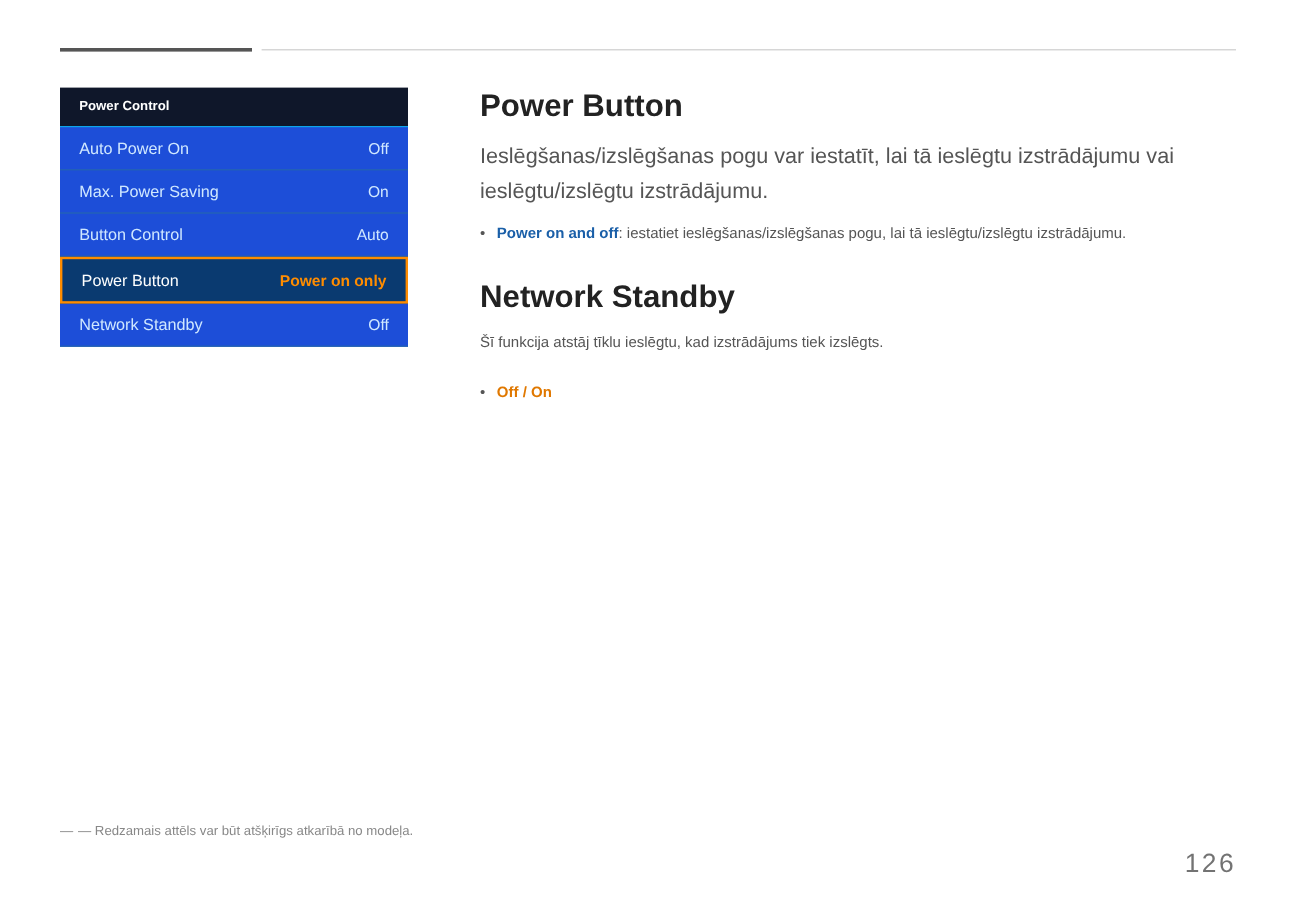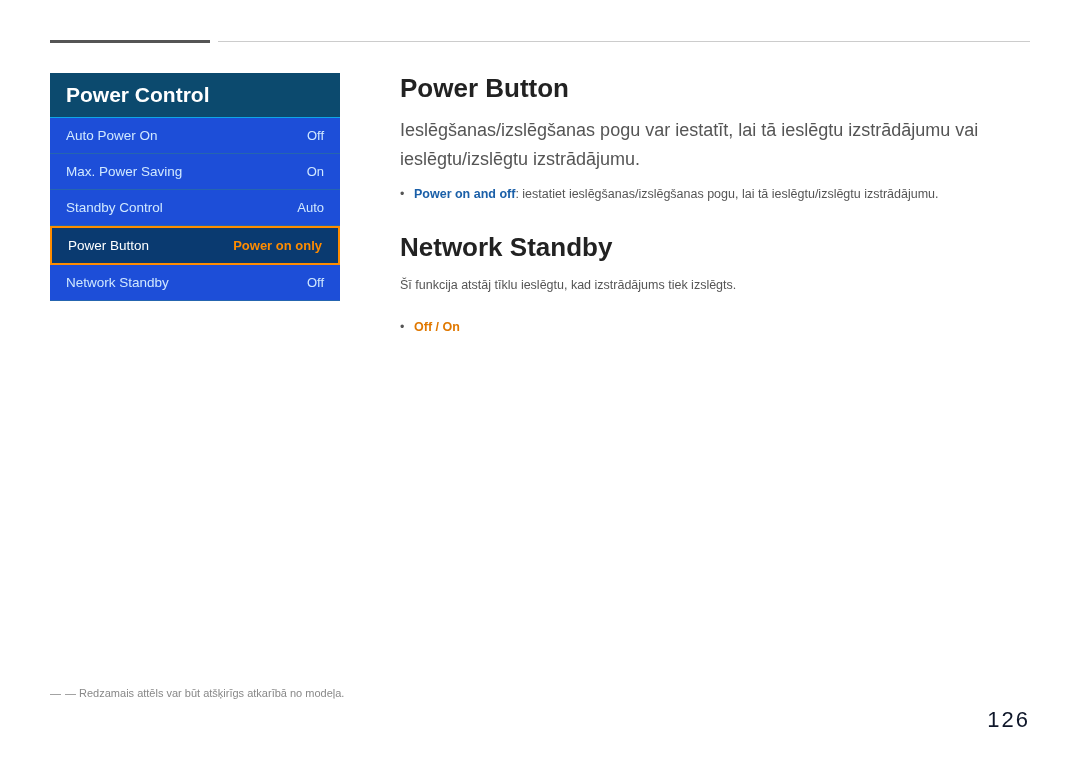--- a/index.html
+++ b/index.html
@@ -47,24 +47,24 @@
       align-items: flex-start;
     }
 
     
     .menu-panel {
       width: 290px;
       flex-shrink: 0;
     }
 
     .menu-title {
-      background: #0c4a6e;
+      background: #0f172a;
       color: #ffffff;
       padding: 10px 16px;
-      font-size: 21px;
+      font-size: 11px;
       font-weight: bold;
     }
 
     .menu-items {
       background: #1d4ed8;
       border-top: 1px solid #0ea5e9;
     }
 
     .menu-item {
       display: flex;
@@ -180,21 +180,21 @@
     .footer-note span {
       margin-right: 4px;
     }
 
     
     .page-number {
       position: absolute;
       bottom: 30px;
       right: 50px;
       font-size: 22px;
-      color: #0f172a;
+      color: #737373;
       font-weight: 300;
       letter-spacing: 2px;
     }
   </style>
 </head>
 <body>
 
 <div class="page-container">
 
   <div class="top-lines">
@@ -212,21 +212,21 @@
           <span class="item-label">Auto Power On</span>
           <span class="item-value">Off</span>
         </div>
 
         <div class="menu-item">
           <span class="item-label">Max. Power Saving</span>
           <span class="item-value">On</span>
         </div>
 
         <div class="menu-item">
-          <span class="item-label">Standby Control</span>
+          <span class="item-label">Button Control</span>
           <span class="item-value">Auto</span>
         </div>
 
         <div class="menu-item active">
           <span class="item-label">Power Button</span>
           <span class="item-value">Power on only</span>
         </div>
 
         <div class="menu-item">
           <span class="item-label">Network Standby</span>

